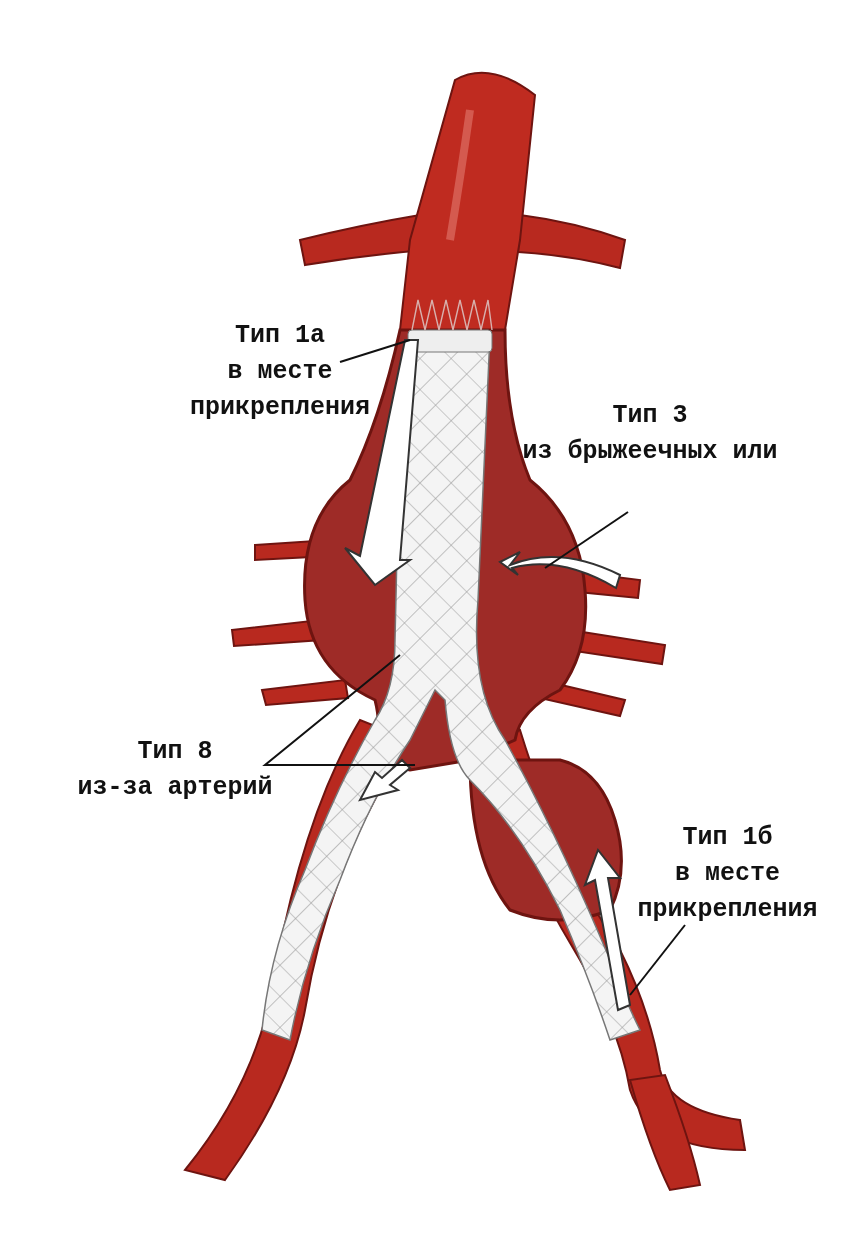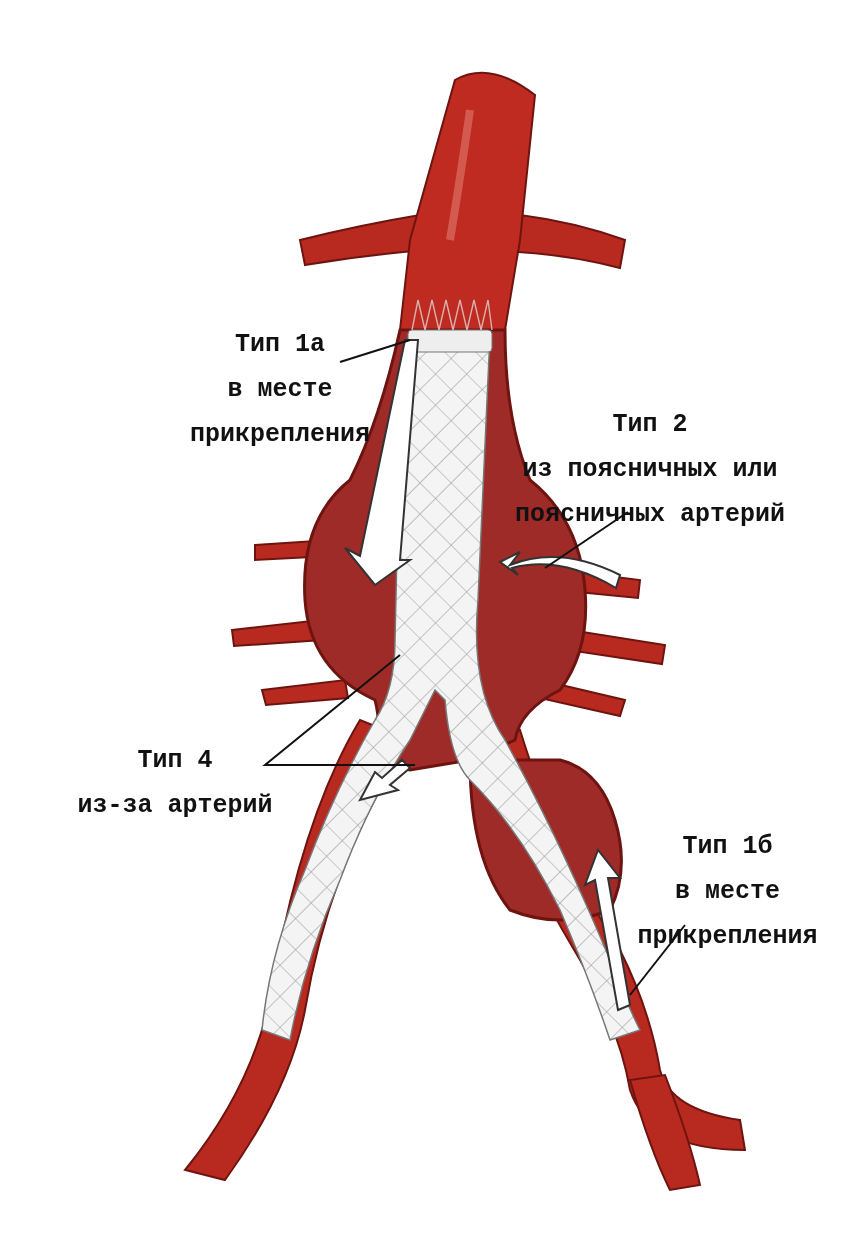--- a/index.html
+++ b/index.html
@@ -4,21 +4,21 @@
 <style>
   html, body { margin:0; padding:0; background:#ffffff; }
   .canvas { position:relative; width:847px; height:1237px; overflow:hidden; background:#fff; }
   svg.art { position:absolute; left:0; top:0; }
   .label {
     position:absolute; text-align:center;
     font-family:"Liberation Mono","DejaVu Sans Mono",monospace;
     font-weight:bold; font-size:25px; line-height:36px; color:#111;
     white-space:nowrap;
   }
-  .label span { display:block;margin-top:9px; }
+  .label span { display:block; }
 </style>
 </head>
 <body>
 
 <div class="canvas">
   <svg class="art" width="847" height="1237" viewBox="0 0 847 1237">
     <defs>
       <pattern id="mesh" width="22" height="22" patternUnits="userSpaceOnUse" patternTransform="rotate(45)">
         <rect width="22" height="22" fill="#f4f4f4"></rect>
         <path d="M0 0 H22 M0 0 V22" stroke="#9c9c9c" stroke-width="1.2"></path>
@@ -73,27 +73,26 @@
     </g>
   </svg>
 
   <div class="label" style="left:150px; top:318px; width:260px;">
     <span>Тип 1а</span>
     <span>в месте</span>
     <span>прикрепления</span>
   </div>
 
   <div class="label" style="left:460px; top:398px; width:380px;">
-    <span>Тип 2</span>
-    <span>из поясничных или</span>
-    <span>поясничных артерий</span>
+    <span>Тип 3</span>
+    <span>из брыжеечных или</span>
   </div>
 
   <div class="label" style="left:30px; top:734px; width:290px;">
-    <span>Тип 4</span>
+    <span>Тип 8</span>
     <span>из-за артерий</span>
   </div>
 
   <div class="label" style="left:610px; top:820px; width:235px;font-family:Liberation Mono, monospace;">
     <span>Тип 1б</span>
     <span>в месте</span>
     <span>прикрепления</span>
   </div>
 </div>
 

